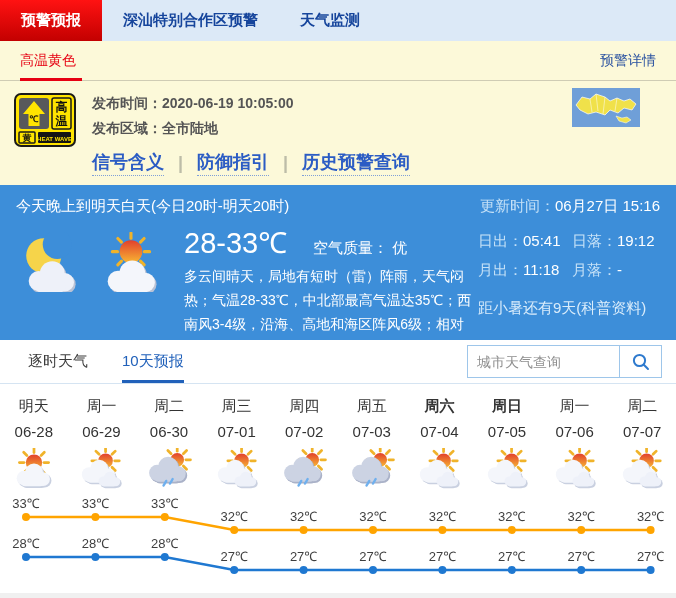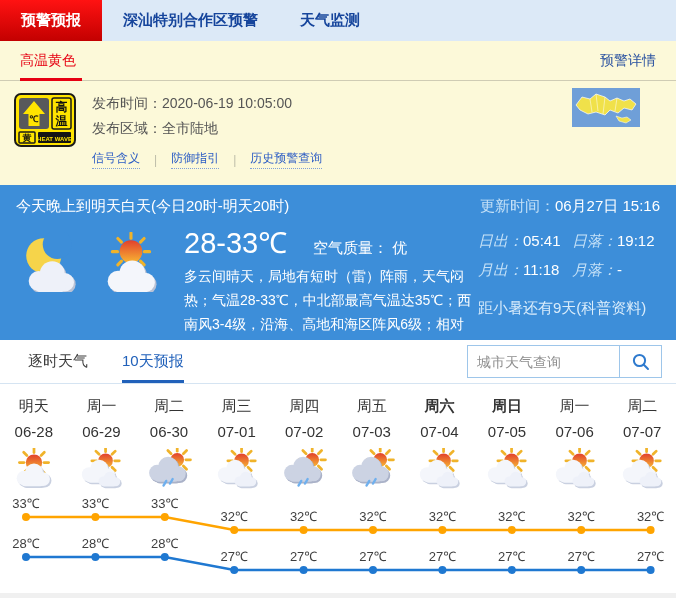--- a/index.html
+++ b/index.html
@@ -16,42 +16,42 @@
   .nav-right .nav-link.red{color:#e60012;}
 
   
   .alert-band{background:#fcf9d9;}
   .alert-head{position:relative;height:39px;display:flex;align-items:center;padding:0 20px;border-bottom:1px solid #cfccb4;}
   .alert-level{color:#e60012;font-size:14px;}
   .alert-head .red-underline{position:absolute;left:20px;bottom:-1px;width:62px;height:3px;background:#e60012;}
   .alert-detail{margin-left:auto;color:#2a52a0;font-size:14px;cursor:pointer;text-decoration:none;}
   .alert-body{position:relative;height:104px;padding:10px 14px 0;box-sizing:border-box;display:flex;}
   .badge-wrap{width:64px;flex:0 0 64px;padding-top:2px;}
-  .alert-info{margin-left:14px;color:#555;font-size:14px;}
+  .alert-info{margin-left:14px;color:#555;font-size:14px;font-weight:bold;}
   .alert-info .info-line{line-height:25px;}
-  .alert-links{margin-top:9px;font-size:12px;display:flex;align-items:center;}
+  .alert-links{margin-top:9px;font-size:18px;display:flex;align-items:center;}
   .alert-links a{color:#2b5cc4;text-decoration:none;border-bottom:1px dotted #7f9fd8;padding-bottom:1px;cursor:pointer;}
   .alert-links .sep{color:#bdbda8;margin:0 14px;}
   .alert-map{position:absolute;right:36px;top:7px;width:68px;height:39px;}
 
   
   .panel{background:#3d8ed9;height:155px;color:#fff;box-sizing:border-box;}
   .panel-head{display:flex;justify-content:space-between;align-items:center;padding:12px 16px 0;font-size:15px;}
   .panel-head .upd-label{color:#c5e1f7;}
   .panel-body{display:flex;padding:4px 16px 0;}
   .hero-icons{display:flex;gap:14px;width:168px;flex:0 0 168px;padding-top:12px;}
   .hero-main{width:292px;flex:0 0 292px;}
   .temp-row{display:flex;align-items:baseline;gap:26px;margin:2px 0 3px;}
   .temp-big{font-size:29px;}
   .air{font-size:15px;}
   .air .air-label{color:#fff;}
   .desc{font-size:14px;line-height:24px;}
   .panel-right{margin-left:auto;width:182px;flex:0 0 182px;padding-top:12px;font-size:15px;}
   .sun-grid{display:grid;grid-template-columns:94px 1fr;row-gap:10px;}
-  .sun-grid .lbl{color:#c5e1f7;font-style:italic;}
+  .sun-grid .lbl{color:#c5e1f7;}
   .sun-grid .val{color:#fff;}
   .panel-note{margin-top:19px;color:#d9ecfb;}
 
   
   .tabbar{position:relative;height:43px;display:flex;align-items:stretch;border-bottom:1px solid #d5e4f2;padding-left:28px;background:#fff;}
   .tabbar .tab{display:flex;align-items:center;font-size:15px;color:#3c3c3c;margin-right:34px;cursor:pointer;box-sizing:border-box;border-bottom:3px solid transparent;padding-top:3px;}
   .tabbar .tab.active{color:#2161ba;border-bottom-color:#2161ba;}
   .searchbox{position:absolute;right:14px;top:5px;display:flex;height:33px;}
   .searchbox input{width:152px;height:33px;box-sizing:border-box;border:1px solid #9ec6ea;border-right:none;padding:0 9px;font-size:14px;color:#333;outline:none;font-family:"Liberation Sans",sans-serif;}
   .searchbox input::placeholder{color:#8f8f8f;}

